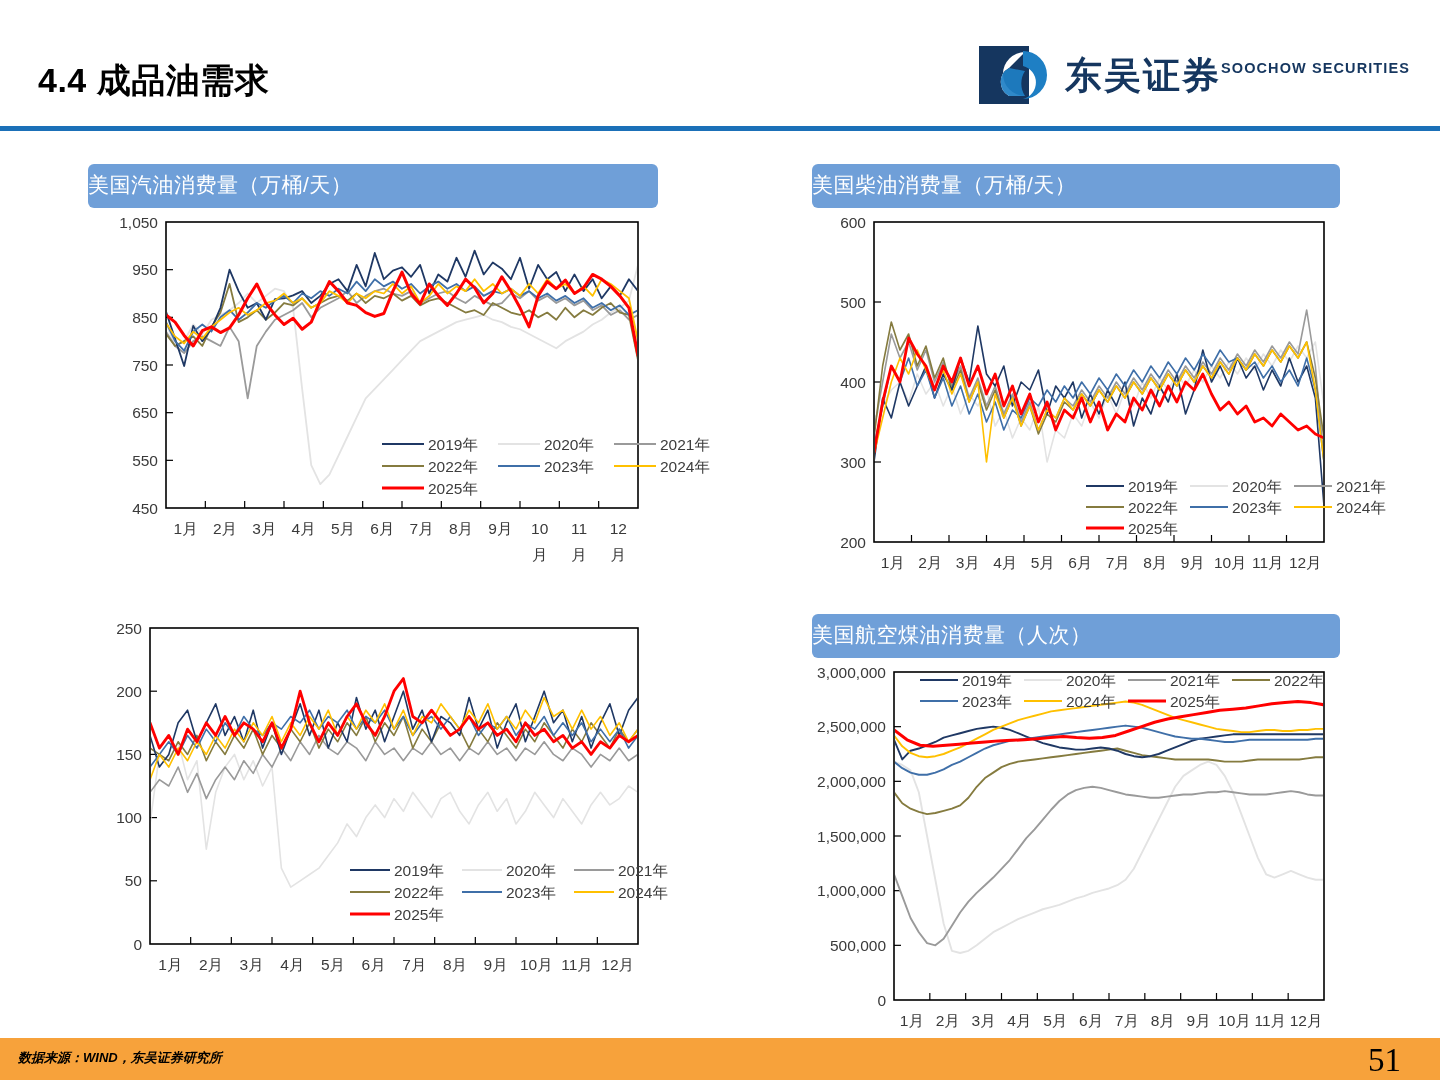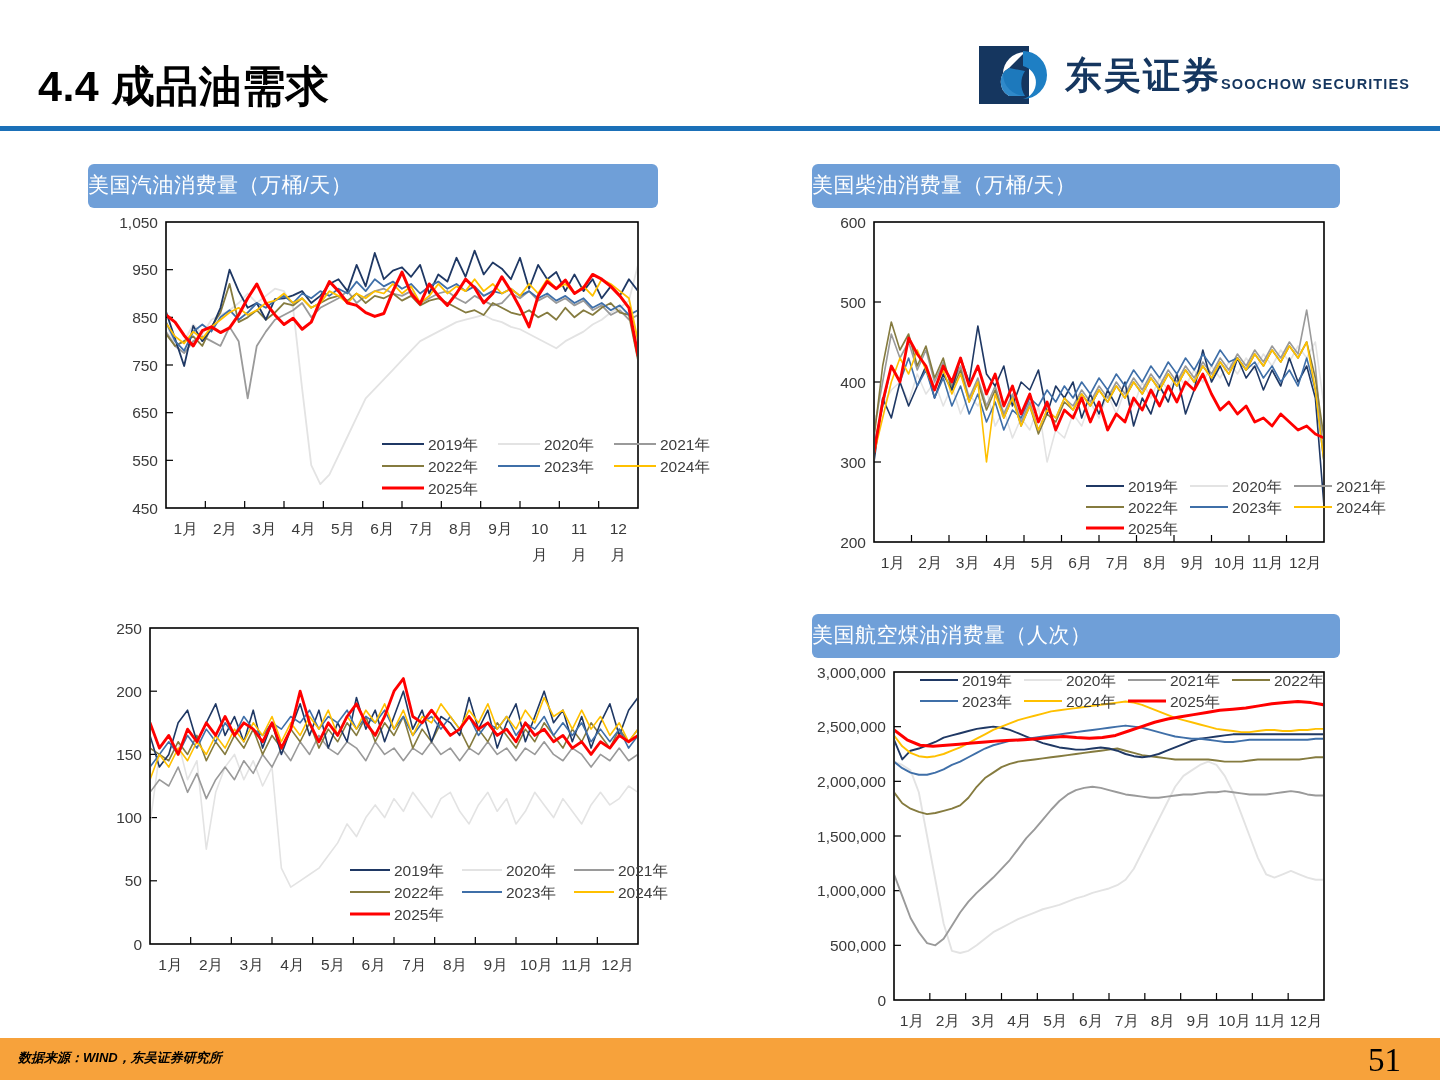--- a/index.html
+++ b/index.html
@@ -8,31 +8,31 @@
     width:1440px; height:1080px;
     font-family:"Liberation Sans", sans-serif;
     background:#ffffff;
     position:relative;
     overflow:hidden;
   }
   
   #header { position:absolute; left:0; top:0; width:1440px; height:133px; }
   #page-title {
     position:absolute; left:38px; top:58px;
-    font-size:43px; font-weight:bold; color:#000; letter-spacing:0.5px;
+    font-size:34px; font-weight:bold; color:#000; letter-spacing:0.5px;
   }
   #header-rule {
     position:absolute; left:0; top:126px; width:1440px; height:5px;
     background:#1b70b8;
   }
   #logo { position:absolute; right:30px; top:44px; height:62px; display:flex; align-items:center; }
   #logo-mark { width:76px; height:58px; margin-right:10px; }
   #logo-text { display:flex; flex-direction:row; justify-content:center; }
   #logo-cn { font-size:37px; font-weight:bold; color:#15365f; line-height:1.0; letter-spacing:2px; }
-  #logo-en { font-size:14.5px; font-weight:bold; color:#15365f; letter-spacing:1.1px; margin-top:19px; }
+  #logo-en { font-size:14.5px; font-weight:bold; color:#15365f; letter-spacing:1.1px; margin-top:3px; }
 
   
   .panel { position:absolute; }
   .panel-title {
     background:#6f9fd8; color:#ffffff;
     font-size:21px; text-align:left;
     border-radius:6px;
     padding:7px 0 9px 0;
     letter-spacing:0.5px;
     white-space:nowrap;

